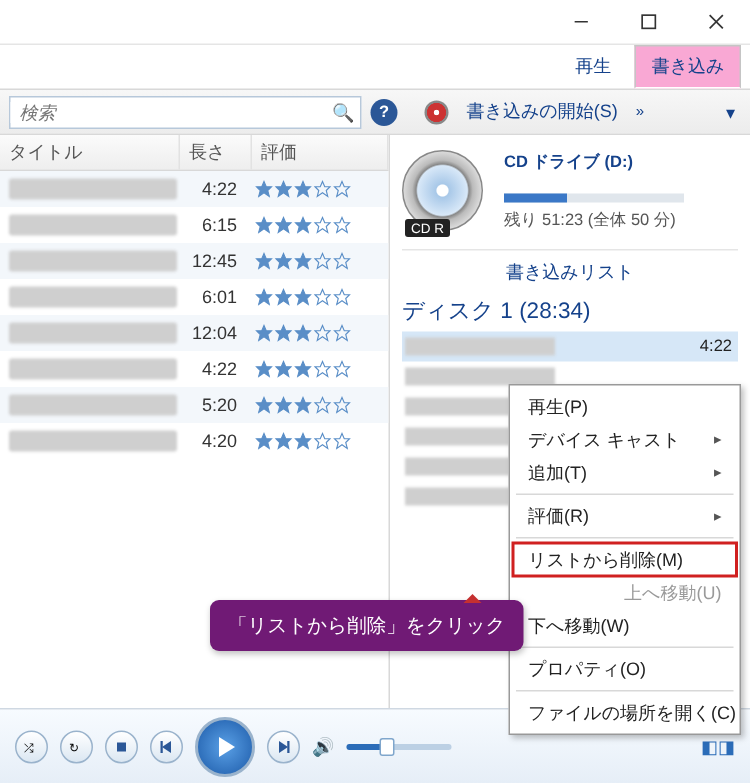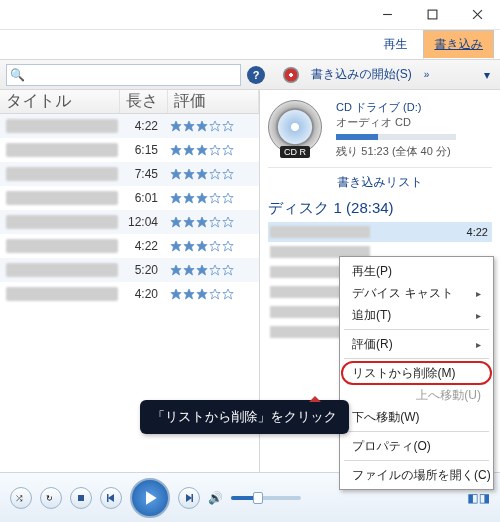--- a/index.html
+++ b/index.html
@@ -4,75 +4,75 @@
 <style>
   * { box-sizing: border-box; margin: 0; padding: 0; font-family: "Meiryo UI","Segoe UI",sans-serif; }
   body { width: 500px; height: 522px; background: #fff; overflow: hidden; position: relative; font-size: 12px; color: #222; }
 
   .titlebar { height: 30px; display: flex; justify-content: flex-end; align-items: flex-start; border-bottom: 1px solid #e5e5e5; }
   .titlebar .btn { width: 45px; height: 28px; display: flex; align-items: center; justify-content: center; color: #333; }
   .titlebar .btn svg { width: 11px; height: 11px; }
 
   .tabs-row { height: 30px; display: flex; justify-content: flex-end; align-items: stretch; border-bottom: 1px solid #d8d8d8; padding-right: 6px; gap: 0; background:#fff;}
   .tab { min-width: 56px; padding: 0 10px; display: flex; align-items: center; justify-content: center; font-size: 12px; color: #15428b; border: 1px solid transparent; }
-  .tab.active { border: 1px solid #c5c5c5; border-bottom: 1px solid #fff; background: #fdba74; text-decoration: underline; }
+  .tab.active { border: 1px solid #c5c5c5; border-bottom: 1px solid #fff; background: #f9a8d4; }
 
   .toolbar { height: 30px; display: flex; align-items: center; background: linear-gradient(#f7f7f7,#ececec); border-bottom: 1px solid #d8d8d8; }
   .searchwrap { flex: 0 0 235px; margin-left: 6px; height: 22px; border: 1px solid #b7c8da; background: #fff; display: flex; align-items: center; }
   .searchwrap input { flex: 1; border: none; outline: none; font-size: 12px; padding: 0 6px; font-style: italic; color: #666; }
   .searchwrap .mag { width: 22px; text-align: center; color: #2b5797; }
   .help { width: 18px; height: 18px; border-radius: 50%; background: #2b5797; color: #fff; display: flex; align-items: center; justify-content: center; margin-left: 6px; font-size: 11px; font-weight: bold; }
 
   .burn-start { display: flex; align-items: center; gap: 12px; margin-left: 18px; color: #15428b; }
   .burn-start .disc { width: 16px; height: 16px; border-radius: 50%; background: radial-gradient(circle,#fff 15%,#c33 18%,#c33 55%,#888 58%); position: relative; }
   .burn-start .chev { color: #15428b; font-size: 10px; }
   .toolbar .menuchev { margin-left: auto; margin-right: 10px; color: #15428b; }
 
   .content { display: flex; height: calc(100% - 30px - 30px - 30px - 50px); }
   .left { flex: 0 0 260px; border-right: 1px solid #d8d8d8; display: flex; flex-direction: column; }
-  .colhead { display: flex; height: 24px; align-items: center; background: linear-gradient(#fbfbfb,#eee); border-bottom: 1px solid #d8d8d8; font-size: 16px; color: #555; }
+  .colhead { display: flex; height: 24px; align-items: center; background: linear-gradient(#fbfbfb,#eee); border-bottom: 1px solid #d8d8d8; font-size: 12px; color: #555; }
   .colhead > div { padding: 0 6px; border-right: 1px solid #e2e2e2; height: 100%; display: flex; align-items: center; }
   .c-title { width: 120px; } .c-len { width: 48px; } .c-rate { flex: 1; }
 
   .rows { flex: 1; overflow: hidden; }
   .row { display: flex; height: 24px; align-items: center; }
   .row:nth-child(odd) { background: #f3f7fb; }
   .row .blurred { width: 112px; height: 14px; margin-left: 6px; background: #cfcfcf; border-radius: 2px; filter: blur(1.2px); }
   .row .len { width: 48px; text-align: right; padding-right: 8px; color: #333; }
   .stars { display: flex; gap: 1px; padding-left: 4px; }
   .star { width: 12px; height: 12px; }
   .star svg { width: 12px; height: 12px; }
 
   .right { flex: 1; display: flex; flex-direction: column; padding: 6px 8px 0 8px; position: relative; }
   .cdinfo { display: flex; gap: 10px; padding: 4px 0 8px 0; }
   .cdart { width: 58px; height: 58px; position: relative; }
   .cdart .disc { width: 54px; height: 54px; border-radius: 50%; background: radial-gradient(circle,#fff 10%,#a8c8e8 12%,#d8e8f8 45%,#888 48%,#bbb 55%,#eee 80%); border:1px solid #888;}
-  .cdart .lbl { position: absolute; bottom: 0; left: 12px; background: #222; color: #fff; font-size: 9px; padding: 1px 4px; border-radius: 2px; }
+  .cdart .lbl { position: absolute; bottom: 0; left: 2px; background: #222; color: #fff; font-size: 9px; padding: 1px 4px; border-radius: 2px; }
   .cdmeta { font-size: 11px; }
-  .cdmeta .drv { color: #15428b; margin-bottom: 0; }
+  .cdmeta .drv { color: #15428b; margin-bottom: 14px; font-weight: bold; }
   .cdmeta .sub { color: #555; margin-bottom: 4px; }
   .progress { width: 120px; height: 6px; background: #e0e6ec; margin-bottom: 4px; position: relative; }
   .progress > div { position: absolute; left: 0; top: 0; bottom: 0; width: 35%; background: #3b78c7; }
   .cdmeta .rem { color: #555; }
 
   .listhdr { text-align: center; color: #15428b; padding: 6px 0 6px 0; border-top: 1px solid #e5e5e5;}
   .discline { color: #15428b; font-size: 15px; padding: 2px 0 4px 0; }
   .bl-row { display: flex; height: 20px; align-items: center; font-size: 11px; }
   .bl-row.sel { background: #d6e7f7; }
   .bl-row .blurred { width: 100px; height: 12px; margin-left: 2px; background: #cfcfcf; filter: blur(1.2px); }
   .bl-row .t { margin-left: auto; padding-right: 4px; }
 
   .ctxmenu { position: absolute; right: 6px; top: 256px; width: 155px; background: #fff; border: 1px solid #999; box-shadow: 2px 2px 4px rgba(0,0,0,0.25); z-index: 5; padding: 3px 2px; }
   .ctxmenu .mi { height: 22px; display: flex; align-items: center; padding: 0 10px; font-size: 12px; color: #222; position: relative; white-space: nowrap;}
   .ctxmenu .mi.dis { color: #9a9a9a; justify-content: flex-end; }
   .ctxmenu .mi .sub { margin-left: auto; font-size: 10px; color: #555; }
   .ctxmenu .sep { height: 1px; background: #d8d8d8; margin: 3px 2px; }
-  .ctxmenu .mi.hl { outline: 2px solid #d02020; outline-offset: -1px; border-radius: 11px; }
-
-  .callout { position: absolute; left: 140px; top: 400px; background: #0f172a; color: #fff; padding: 8px 12px; border-radius: 6px; font-size: 13px; z-index: 6; box-shadow: 1px 2px 4px rgba(0,0,0,0.25);}
+  .ctxmenu .mi.hl { outline: 2px solid #d02020; outline-offset: -1px; }
+
+  .callout { position: absolute; left: 140px; top: 400px; background: #701a75; color: #fff; padding: 8px 12px; border-radius: 6px; font-size: 13px; z-index: 6; box-shadow: 1px 2px 4px rgba(0,0,0,0.25);}
   .callout::after { content: ""; position: absolute; top: -10px; right: 28px; border: 6px solid transparent; border-bottom-color: #c53030; }
 
   .player { position: absolute; left: 0; right: 0; bottom: 0; height: 50px; background: linear-gradient(#f7fbff,#e6eef7); border-top: 1px solid #cfd8e2; display: flex; align-items: center; padding: 0 10px; gap: 8px; }
   .pbtn { width: 22px; height: 22px; border-radius: 50%; border: 1px solid #9ab3cc; background: linear-gradient(#fff,#dbe7f2); display: flex; align-items: center; justify-content: center; color: #2b5797; }
   .pbtn.big { width: 40px; height: 40px; background: radial-gradient(circle,#5aa0e6,#1c5aa8); border: 2px solid #9ab3cc; color: #fff; }
   .pbtn svg { width: 10px; height: 10px; }
   .pbtn.big svg { width: 16px; height: 16px; }
   .vol { width: 70px; height: 4px; background: #bcd0e4; position: relative; border-radius: 2px; }
   .vol .fill { position: absolute; left: 0; top: 0; bottom: 0; width: 35%; background: #2b6cb8; border-radius: 2px; }
   .vol .knob { position: absolute; left: 32%; top: -4px; width: 10px; height: 12px; background: #fff; border: 1px solid #7fa6cc; border-radius: 2px; }
@@ -100,20 +100,21 @@
     </div>
 </div>
 
 <div class="tabs-row">
   <div class="tab">再生</div>
   <div class="tab active">書き込み</div>
 </div>
 
 <div class="toolbar">
   <div class="searchwrap">
+    <input placeholder="検索" style="">
     <span class="mag">🔍</span>
   </div>
   <div class="help">?</div>
   <div class="burn-start">
     <span class="disc"></span>
     <span>書き込みの開始(S)</span>
     <span class="chev">»</span>
   </div>
   <span class="menuchev">▾</span>
 </div>
@@ -163,21 +164,21 @@
             <span class="star"><svg viewBox="0 0 24 24">
                 <polygon points="12,2 15,9 22,9 17,14 19,22 12,17 5,22 7,14 2,9 9,9" fill="none" stroke="#5a8ec7" stroke-width="1.5"></polygon>
               </svg></span>
             <span class="star"><svg viewBox="0 0 24 24">
                 <polygon points="12,2 15,9 22,9 17,14 19,22 12,17 5,22 7,14 2,9 9,9" fill="none" stroke="#5a8ec7" stroke-width="1.5"></polygon>
               </svg></span>
           </div>
         </div>
         <div class="row">
           <div class="blurred"></div>
-          <div class="len">7:45</div>
+          <div class="len">12:45</div>
           <div class="stars">
             <span class="star"><svg viewBox="0 0 24 24">
                 <polygon points="12,2 15,9 22,9 17,14 19,22 12,17 5,22 7,14 2,9 9,9" fill="#5a8ec7" stroke="#5a8ec7" stroke-width="1.5"></polygon>
               </svg></span>
             <span class="star"><svg viewBox="0 0 24 24">
                 <polygon points="12,2 15,9 22,9 17,14 19,22 12,17 5,22 7,14 2,9 9,9" fill="#5a8ec7" stroke="#5a8ec7" stroke-width="1.5"></polygon>
               </svg></span>
             <span class="star"><svg viewBox="0 0 24 24">
                 <polygon points="12,2 15,9 22,9 17,14 19,22 12,17 5,22 7,14 2,9 9,9" fill="#5a8ec7" stroke="#5a8ec7" stroke-width="1.5"></polygon>
               </svg></span>
@@ -298,25 +299,24 @@
   </div>
 
   <div class="right">
     <div class="cdinfo">
       <div class="cdart">
         <div class="disc"></div>
         <div class="lbl">CD R</div>
       </div>
       <div class="cdmeta">
         <div class="drv">CD ドライブ (D:)</div>
-        <div class="sub">オーディオ CD</div>
         <div class="progress">
             <div></div>
           </div>
-        <div class="rem">残り 51:23 (全体 40 分)</div>
+        <div class="rem">残り 51:23 (全体 50 分)</div>
       </div>
     </div>
     <div class="listhdr">書き込みリスト</div>
     <div class="discline">ディスク 1 (28:34)</div>
     <div id="burn-rows">
         <div class="bl-row sel">
           <div class="blurred"></div>
           <div class="t">4:22</div>
         </div>
         <div class="bl-row">

